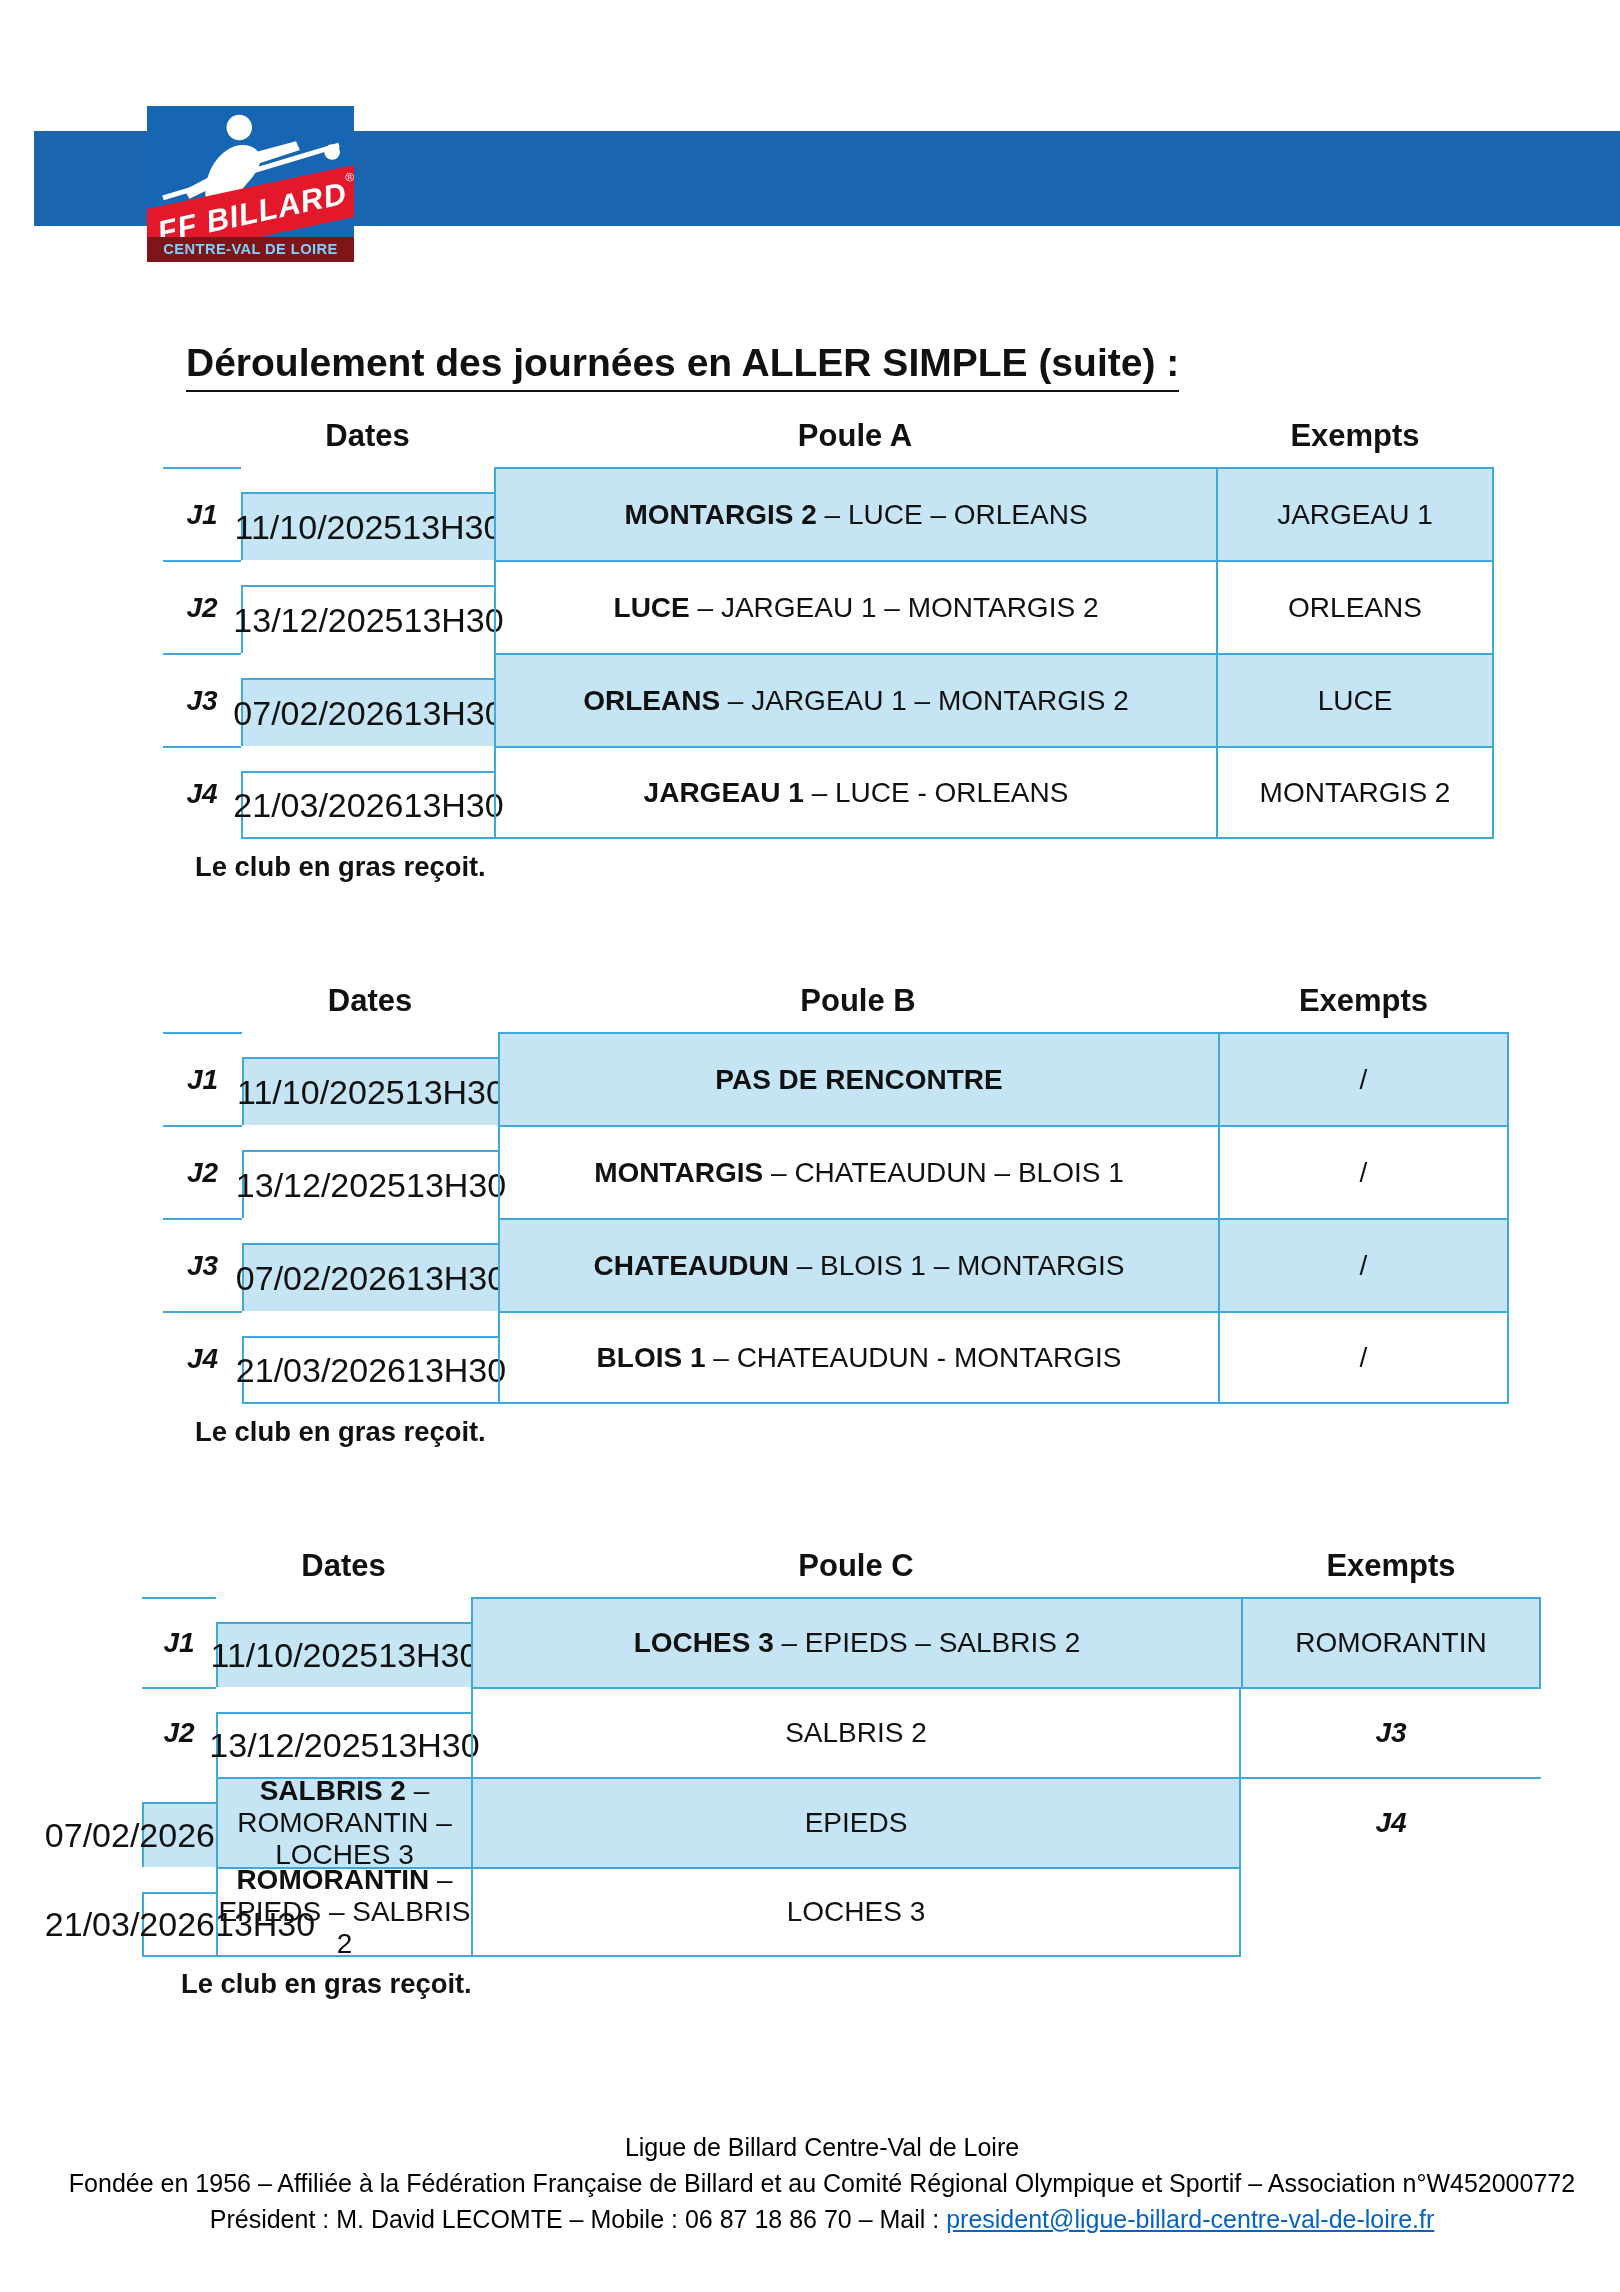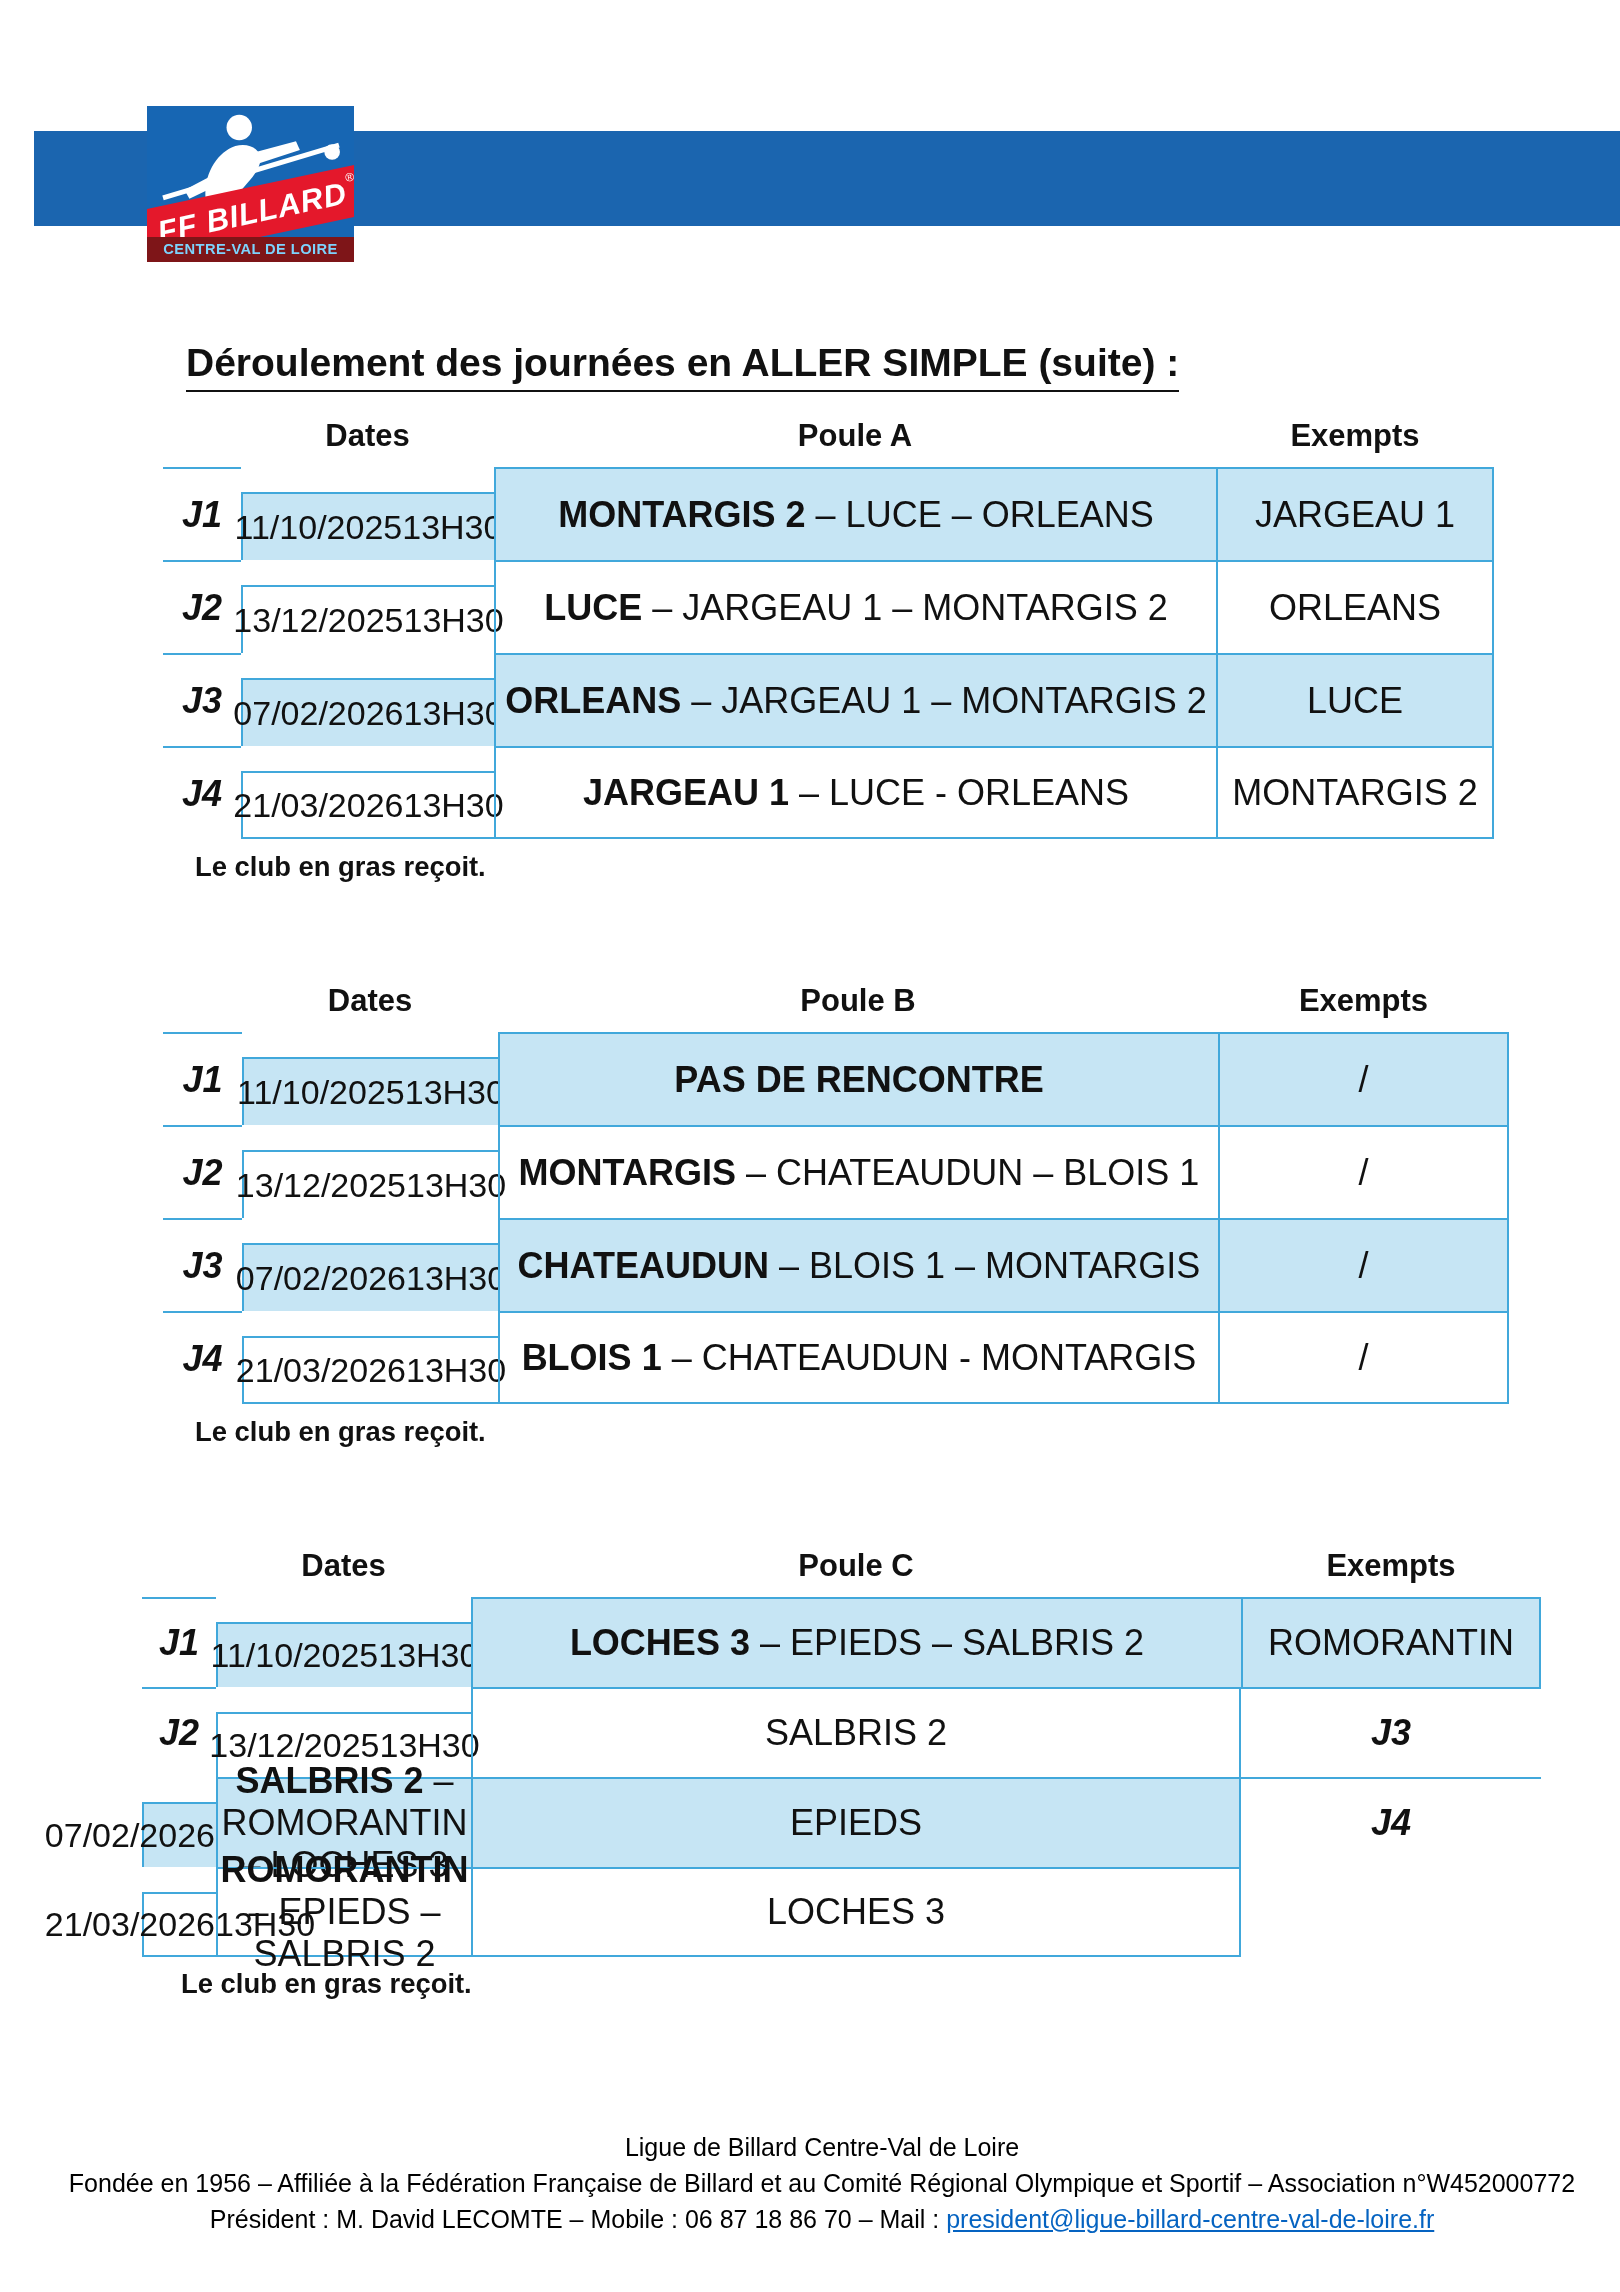--- a/index.html
+++ b/index.html
@@ -60,21 +60,21 @@
 
   
   .tbl{position:absolute;display:grid;}
   .tblA{left:163px;top:467px;grid-template-columns:78px 253px 722px 278px;grid-auto-rows:93px;}
   .tblB{left:163px;top:1032px;grid-template-columns:79px 256px 720px 291px;grid-auto-rows:93px;}
   .tblC{left:142px;top:1597px;grid-template-columns:74px 255px 770px 300px;grid-auto-rows:90px;}
 
   .cell{
     display:flex;align-items:center;justify-content:center;
     border-top:2.9px solid var(--line);
-    font-size:36px;text-align:center;
+    font-size:28px;text-align:center;
   }
   .cj{font-style:italic;font-weight:700;}
   .cd{flex-direction:row;border-left:2px solid var(--line);font-size:34px;line-height:45px;margin-top:25px;}
   .cm{border-left:2px solid var(--line);}
   .ce{border-left:2px solid var(--line);border-right:2px solid var(--line);}
   .s{background:var(--row-fill);}
   .b{border-bottom:2.9px solid var(--line);}
   .host{font-weight:700;}
 
   

